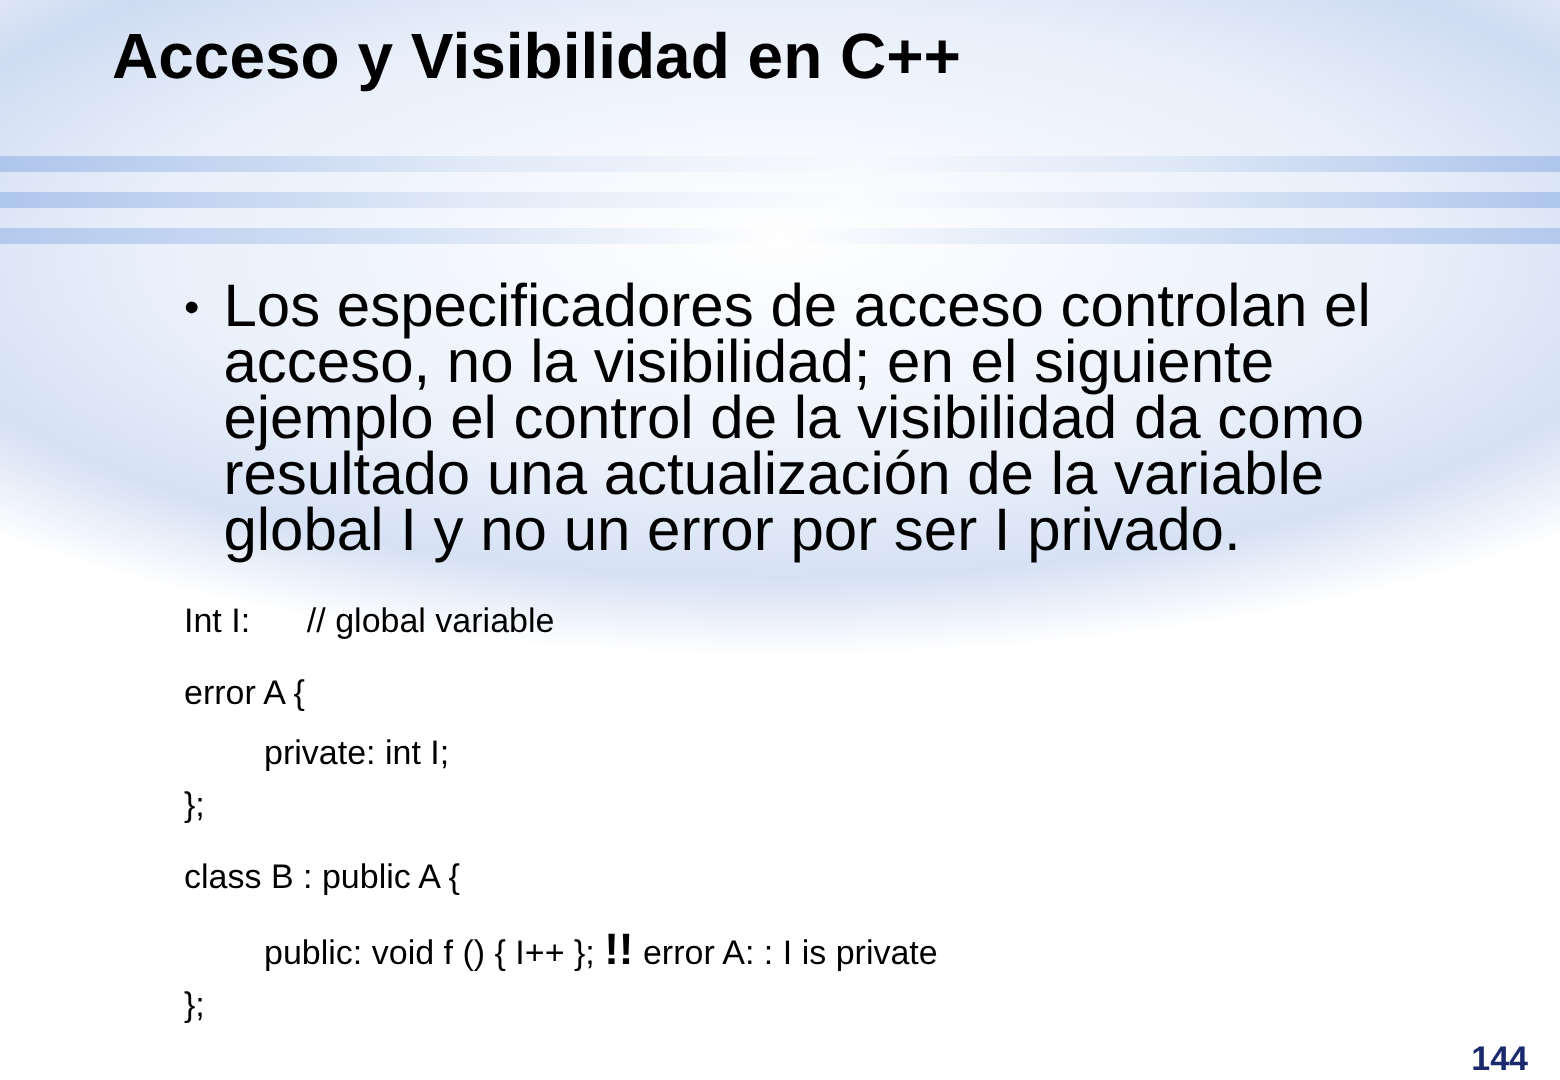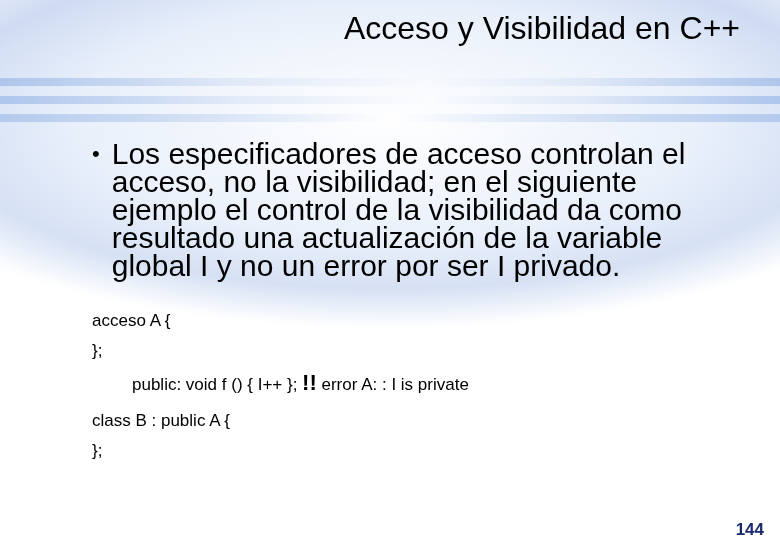--- a/index.html
+++ b/index.html
@@ -47,23 +47,22 @@
     top: 44px; left:0; width:100%; height:8px;
     background: linear-gradient(to right, rgba(170,195,235,0.8), rgba(255,255,255,0) 50%, rgba(170,195,235,0.8));
   }
 
   .title {
     position: absolute;
     top: 10px;
     left: 56px;
     right: 40px;
     font-size: 32px;
-    font-weight: normal;
+    font-weight: bold;
     color: #000;
-    text-align: right;
   }
 
   .body {
     position: absolute;
     top: 140px;
     left: 92px;
     right: 60px;
     color: #000;
   }
   .bullet-row {
@@ -117,26 +116,28 @@
   <div class="title">Acceso y Visibilidad en C++</div>
 
   <div class="body">
 
     <div class="bullet-row">
       <div class="bullet-dot">•</div>
       <div class="bullet-text">Los especificadores de acceso controlan el acceso, no la visibilidad; en el siguiente ejemplo el control de la visibilidad da como resultado una actualización de la variable global I y no un error por ser I privado.</div>
     </div>
 
     <div class="code-block">
+      <div class="code-line"><span>Int I:</span>      <span>// global variable</span></div>
 
-      <div class="code-line sp">acceso A {</div>
+      <div class="code-line sp">error A {</div>
+      <div class="code-line indent1">private: int I;</div>
       <div class="code-line">};</div>
 
+      <div class="code-line sp">class B : public A {</div>
       <div class="code-line indent1 err-line"><span>public: void f () { I++ }; </span><span class="bangs">!!</span><span> error A: : I is private</span></div>
-      <div class="code-line sp">class B : public A {</div>
       <div class="code-line">};</div>
     </div>
 
   </div>
 
   <div class="pagenum">144</div>
 
 </div>
 
 </body></html>

